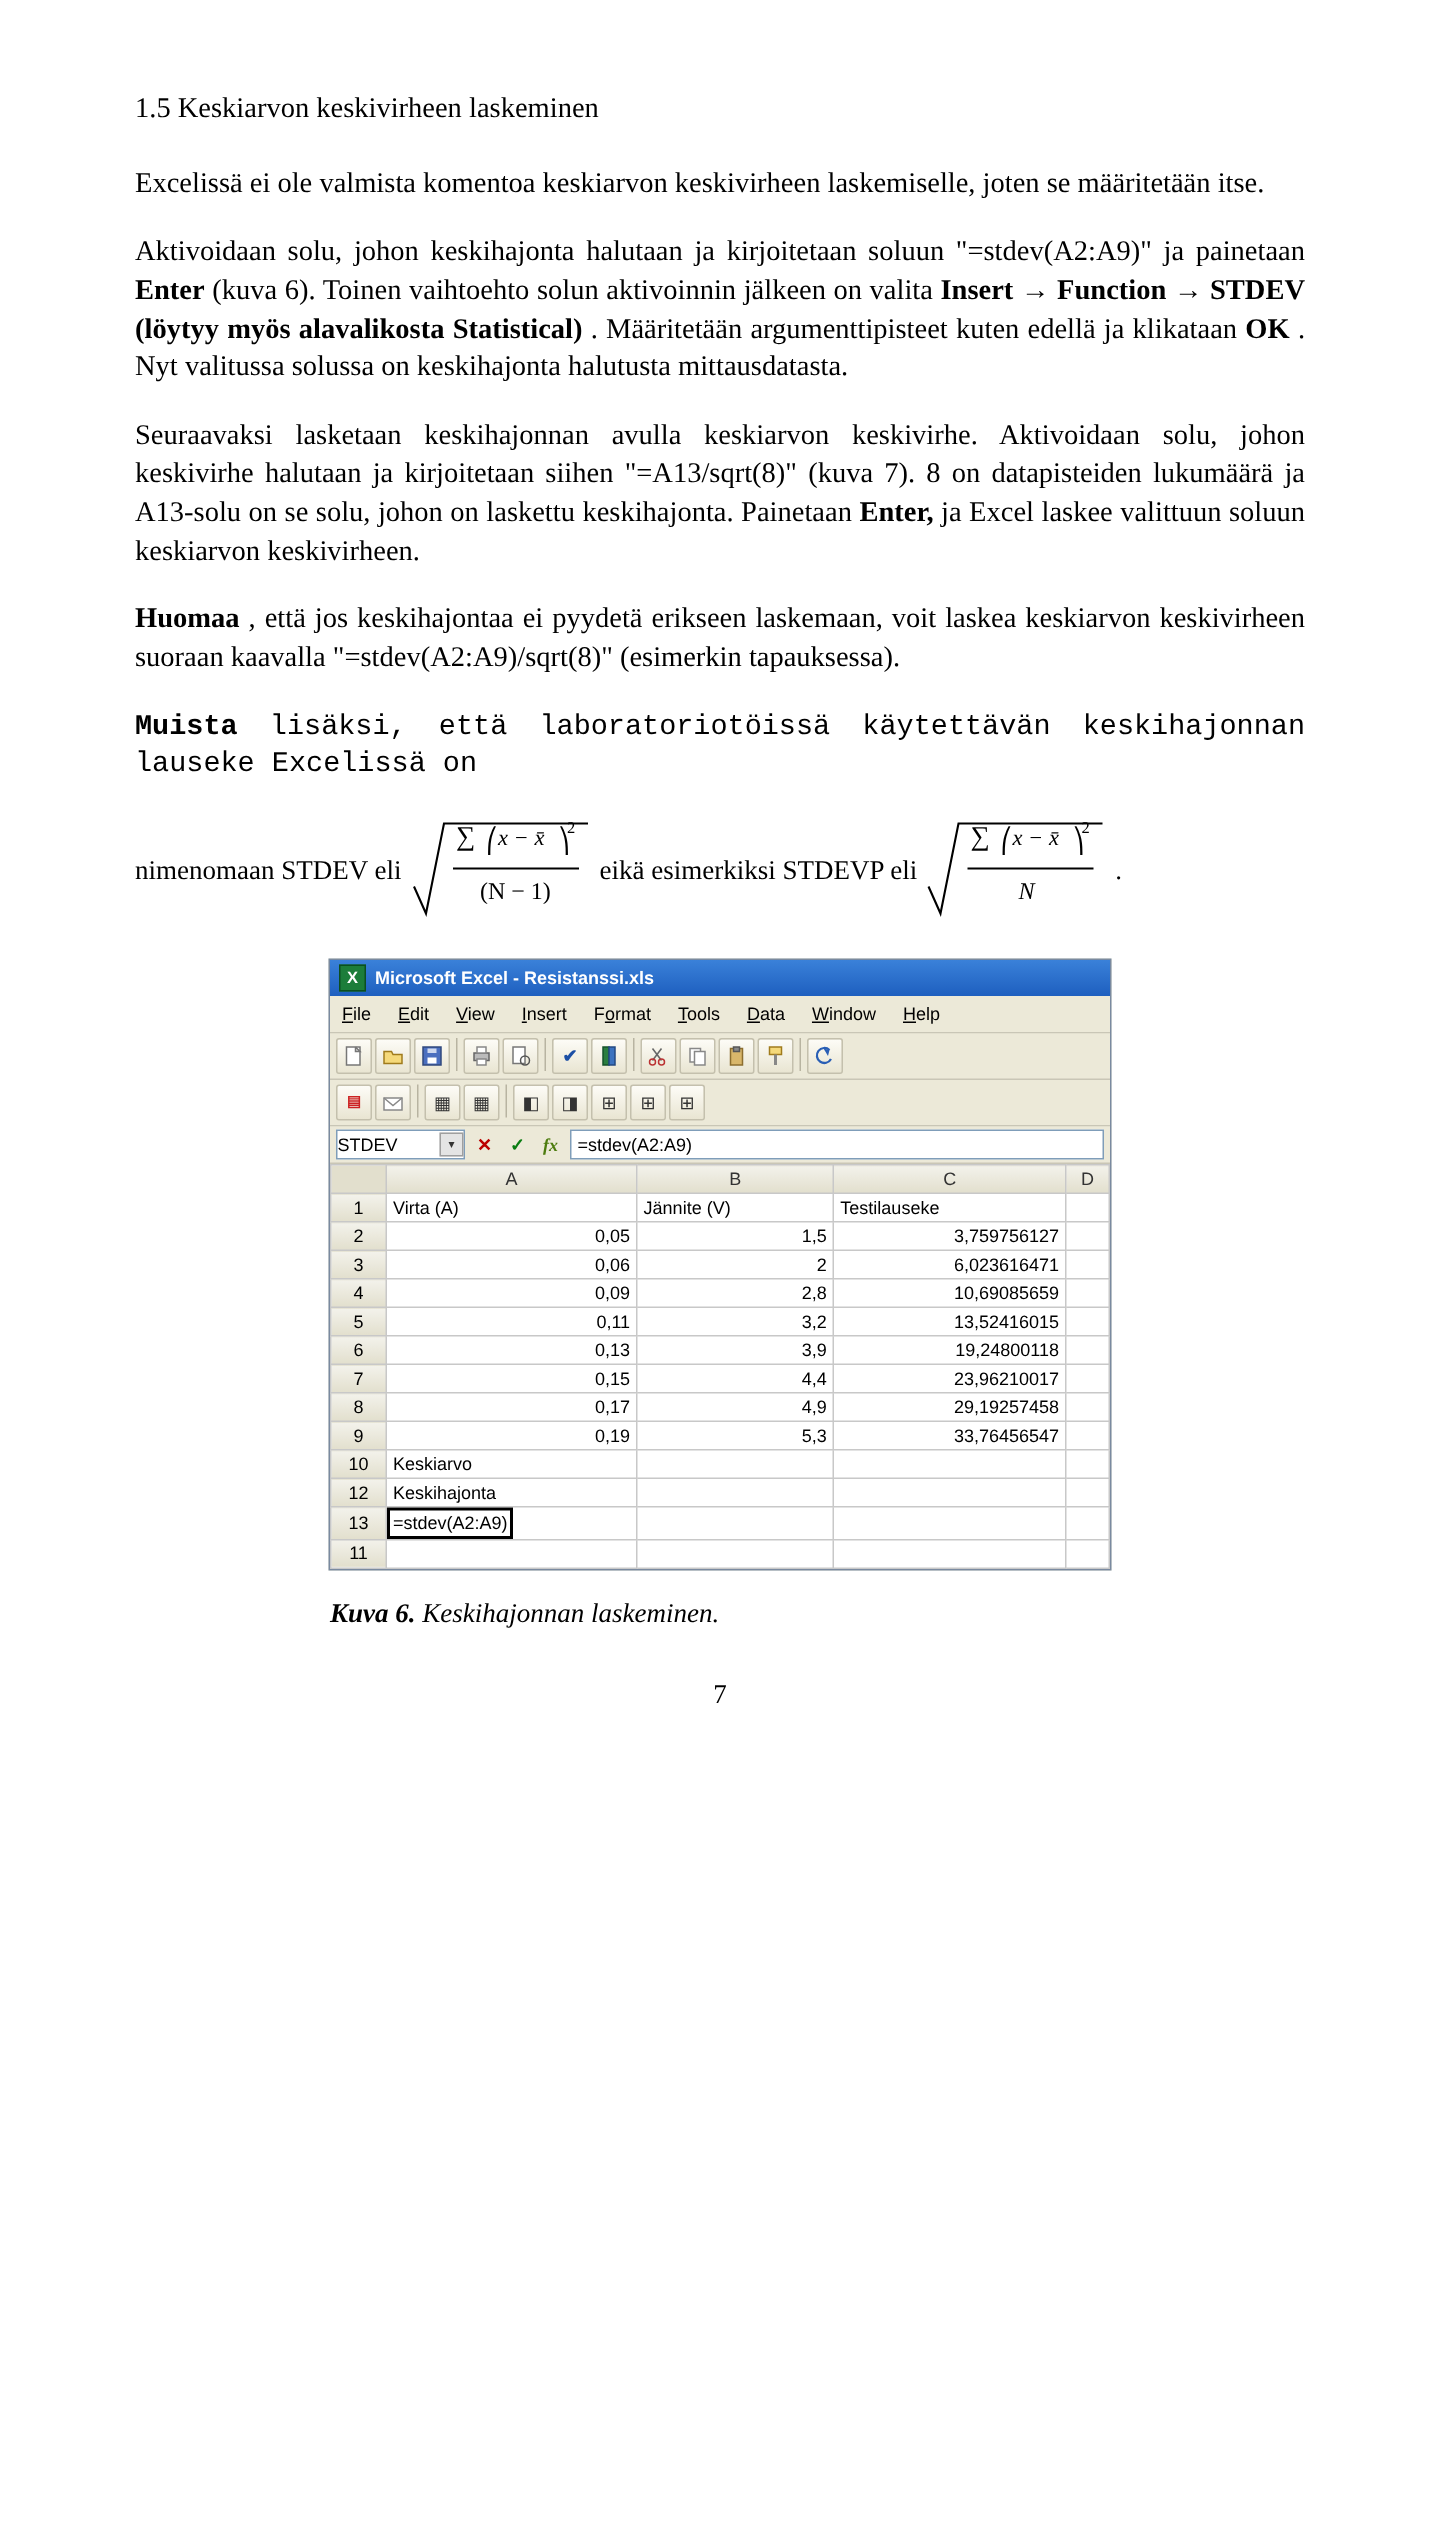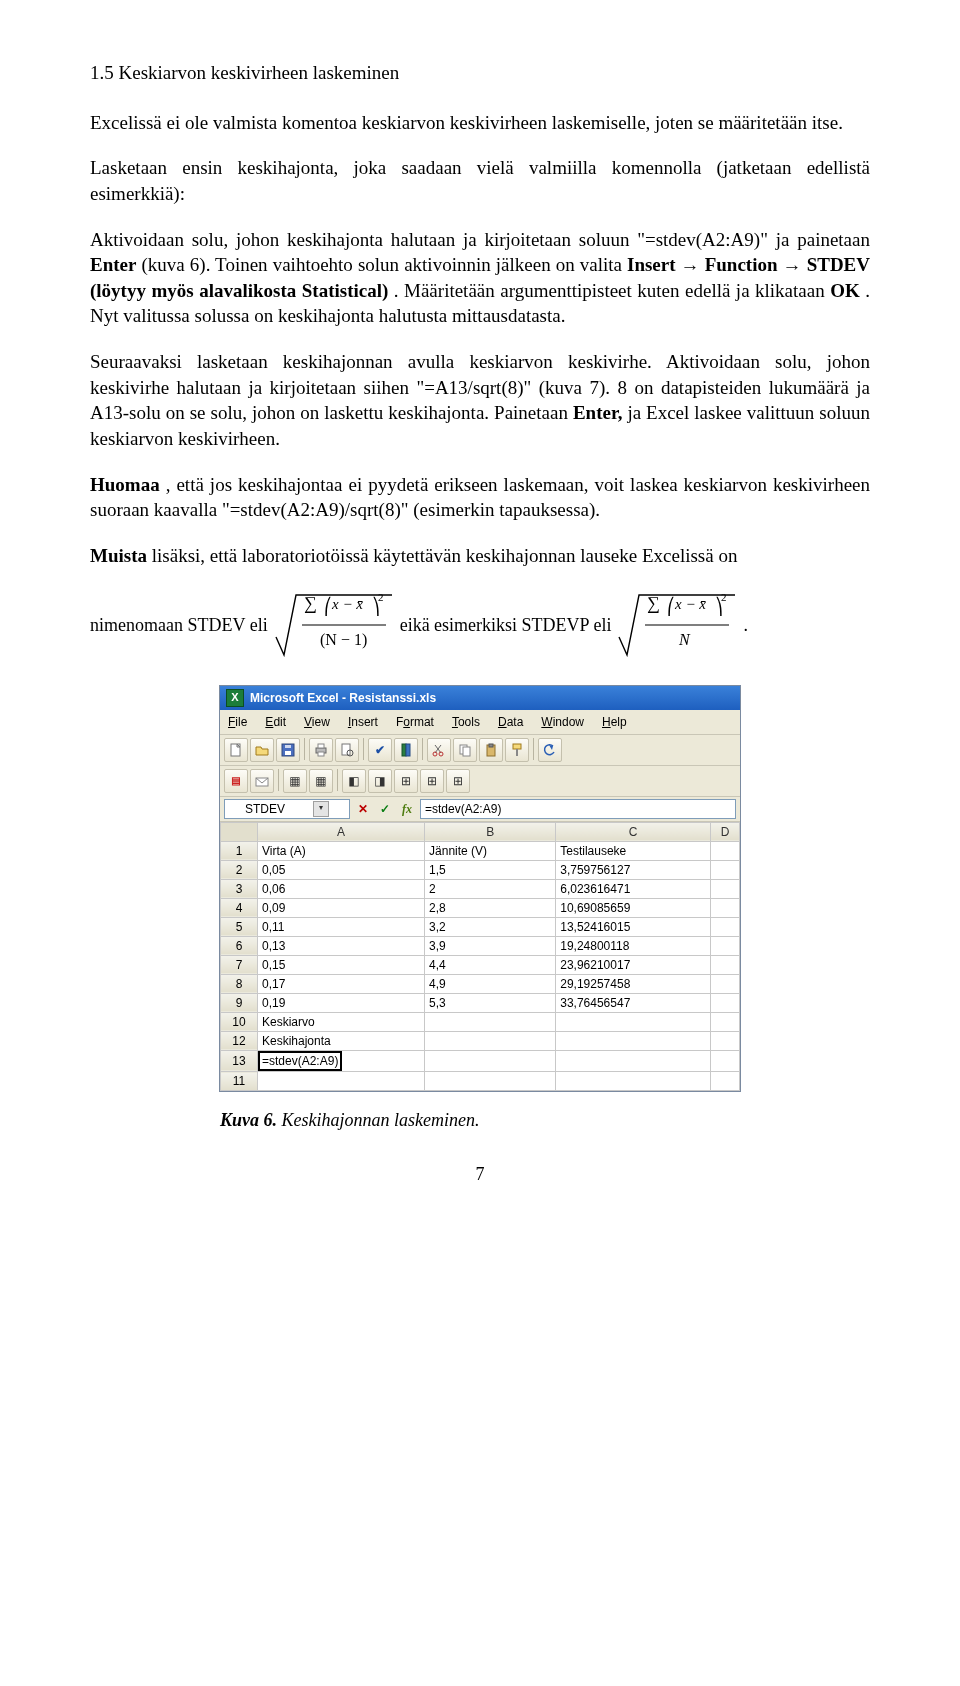--- a/index.html
+++ b/index.html
@@ -111,21 +111,21 @@
     display: flex;
     align-items: center;
     padding: 2px 4px;
     gap: 4px;
     border-bottom: 1px solid #c9c6b6;
   }
   .namebox {
     width: 84px;
     background: #fff;
     border: 1px solid #7f9db9;
-    padding: 1px 20px;
+    padding: 1px 0;
     font-size: 12px;
     display: flex;
     align-items: center;
     justify-content: space-between;
   }
   .namebox .dd {
     width: 14px; height:14px;
     background:#e4e4e4;
     border:1px solid #9f9f9f;
     display:flex;align-items:center;justify-content:center;
@@ -173,21 +173,21 @@
   }
   .excel-grid .rowhead {
     background: linear-gradient(#f3f2eb, #e2dfcd);
     text-align: center;
     width: 28px;
   }
   .excel-grid .corner {
     background: #e2dfcd;
     width: 28px;
   }
-  .excel-grid .num { text-align: left; }
+  .excel-grid .num { text-align: right; }
   .excel-grid .bold-cell { font-weight: normal; }
   .excel-grid .editing-cell {
     position: relative;
     padding: 0;
   }
   .excel-grid .editing-inner {
     border: 2px solid #000;
     padding: 0 2px;
     background: #fff;
     display: inline-block;
@@ -213,21 +213,20 @@
 </style>
 </head>
 <body>
 
 <div class="page">
 
   <div class="section-heading">1.5 Keskiarvon keskivirheen laskeminen</div>
 
   <p>Excelissä ei ole valmista komentoa keskiarvon keskivirheen laskemiselle, joten se määritetään itse.</p>
 
-  <p>Lasketaan ensin keskihajonta, joka saadaan vielä valmiilla komennolla (jatketaan edellistä esimerkkiä):</p>
 
   <p>
     <span>Aktivoidaan solu, johon keskihajonta halutaan ja kirjoitetaan soluun "=stdev(A2:A9)" ja painetaan </span>
     <span class="bold">Enter</span>
     <span> (kuva 6). Toinen vaihtoehto solun aktivoinnin jälkeen on valita </span>
     <span class="bold">Insert → Function → STDEV (löytyy myös alavalikosta Statistical)</span>
     <span>. Määritetään argumenttipisteet kuten edellä ja klikataan </span>
     <span class="bold">OK</span>
     <span>. Nyt valitussa solussa on keskihajonta halutusta mittausdatasta.</span>
   </p>
@@ -236,21 +235,21 @@
     <span>Seuraavaksi lasketaan keskihajonnan avulla keskiarvon keskivirhe. Aktivoidaan solu, johon keskivirhe halutaan ja kirjoitetaan siihen "=A13/sqrt(8)" (kuva 7). 8 on datapisteiden lukumäärä ja A13-solu on se solu, johon on laskettu keskihajonta. Painetaan </span>
     <span class="bold">Enter, </span>
     <span>ja Excel laskee valittuun soluun keskiarvon keskivirheen.</span>
   </p>
 
   <p>
     <span class="bold">Huomaa</span>
     <span>, että jos keskihajontaa ei pyydetä erikseen laskemaan, voit laskea keskiarvon keskivirheen suoraan kaavalla "=stdev(A2:A9)/sqrt(8)" (esimerkin tapauksessa).</span>
   </p>
 
-  <p style="margin-bottom:16px;">
+  <p style="margin-bottom:16px;font-family:Liberation Mono, monospace;">
     <span class="bold">Muista</span>
     <span> lisäksi, että laboratoriotöissä käytettävän keskihajonnan lauseke Excelissä on</span>
   </p>
 
   <div class="formula-row">
     <span>nimenomaan STDEV eli</span>
     <span class="sqrt-box">
       <svg width="120" height="78">
         <path d="M2 50 L10 68 L22 8 L118 8" stroke="#000" fill="none" stroke-width="1.4"></path>
         <text x="30" y="22" font-family="Times New Roman" font-size="18">∑</text>

